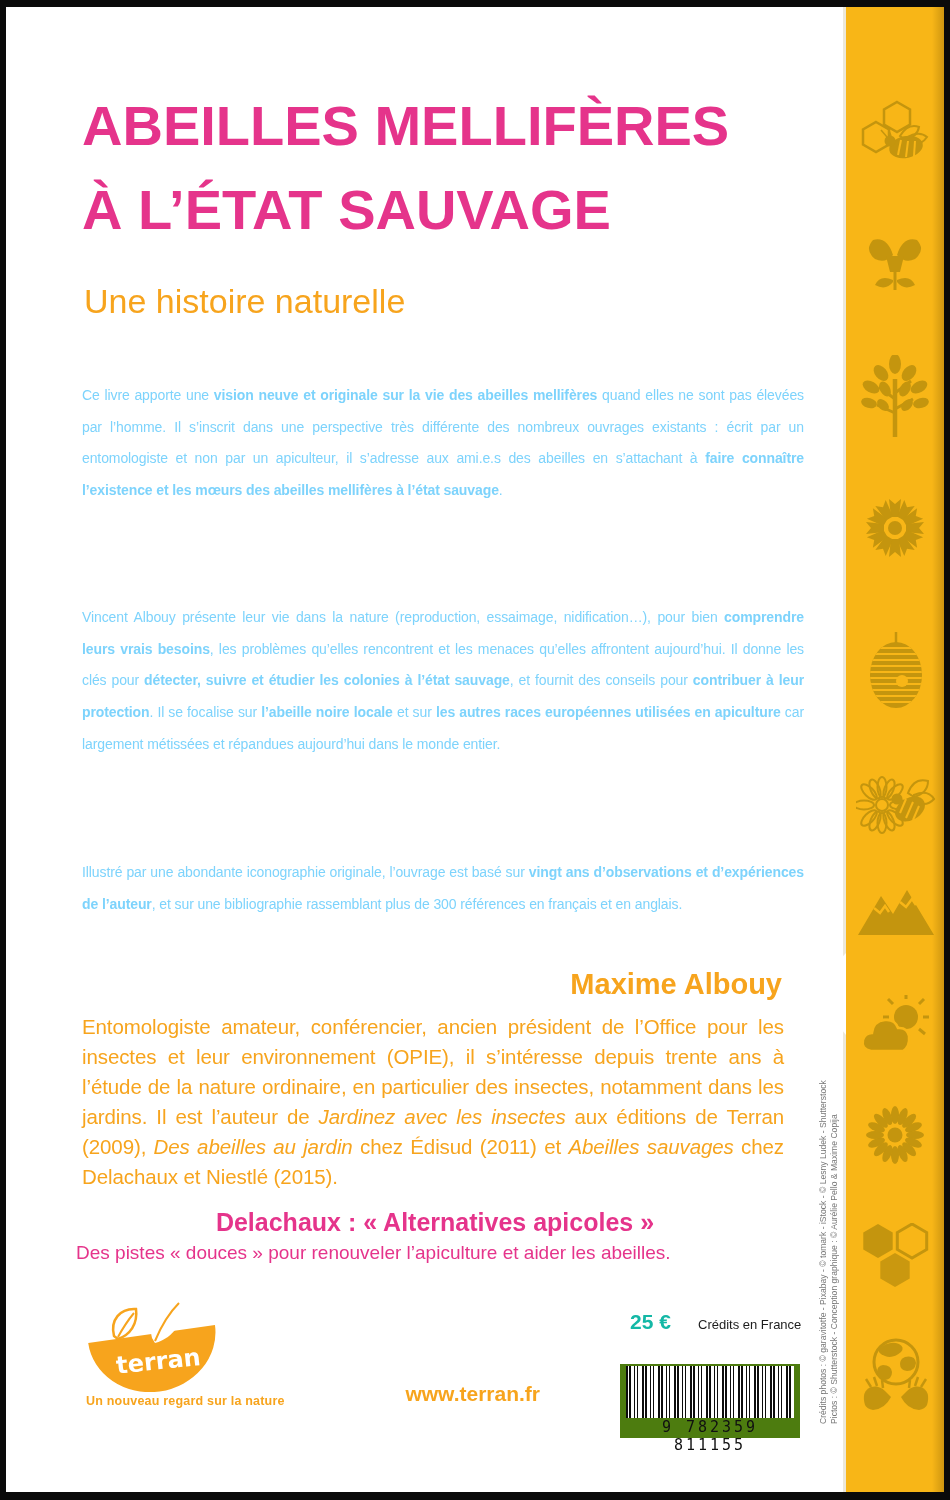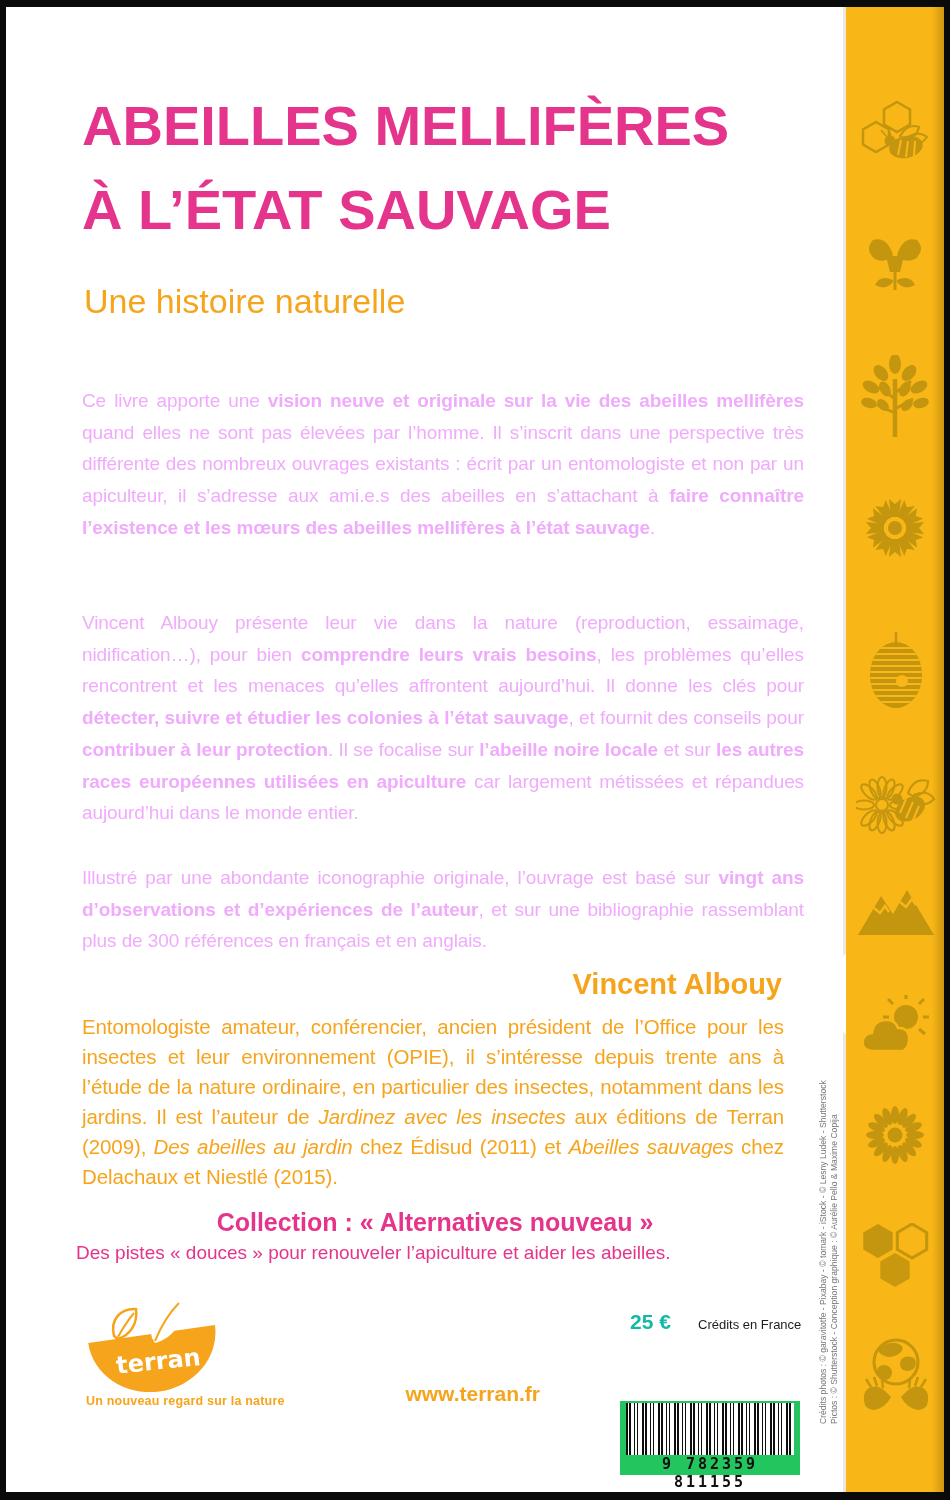--- a/index.html
+++ b/index.html
@@ -11,41 +11,41 @@
     background:linear-gradient(90deg,rgba(0,0,0,0) 0%,rgba(110,75,0,0.30) 100%);}
   #band .crease{position:absolute;left:-3px;top:0;width:3px;height:100%;background:#e9e2cf;opacity:.8;}
   .notch{position:absolute;left:804px;top:946px;width:0;height:0;
     border-top:38px solid transparent;border-bottom:44px solid transparent;border-right:36px solid #ffffff;}
   .bicon{position:absolute;}
   .b{font-weight:700;}
   .i{font-style:italic;}
   #title{position:absolute;left:82px;top:84px;width:700px;font-size:56px;line-height:84px;
     color:#e5348b;font-weight:700;letter-spacing:0px;}
   #subtitle{position:absolute;left:84px;top:282px;width:500px;font-size:34px;color:#f7a41d;font-weight:400;}
-  .para{position:absolute;left:82px;width:722px;font-size:19px;line-height:31.7px;color:#f0abfc;
+  .para{position:absolute;left:82px;width:722px;font-size:14px;line-height:31.7px;color:#7dd3fc;
     text-align:justify;letter-spacing:-0.1px;}
   #para1{top:366px;}
   #para2{top:588px;}
   #para3{top:843px;}
   #author-name{position:absolute;left:82px;top:968px;width:700px;text-align:right;
     font-size:29px;font-weight:700;color:#f7a41d;}
   #bio{position:absolute;left:82px;top:1012px;width:702px;font-size:20.5px;line-height:30px;
     color:#f7a41d;text-align:justify;letter-spacing:-0.1px;}
   #coll-title{position:absolute;left:60px;top:1208px;width:750px;text-align:center;
     font-size:25px;font-weight:700;color:#e5348b;}
   #coll-sub{position:absolute;left:76px;top:1242px;width:750px;text-align:left;
     font-size:19px;color:#e5348b;}
   #logo{position:absolute;left:82px;top:1292px;}
   #logo-tagline{position:absolute;left:86px;top:1394px;width:260px;font-size:12.5px;
     font-weight:700;color:#f7a41d;letter-spacing:.2px;}
   #website{position:absolute;left:300px;top:1382px;width:240px;text-align:right;
     font-size:21px;font-weight:700;color:#f7a41d;}
   #price{position:absolute;left:630px;top:1310px;font-size:21px;font-weight:700;color:#14b8a6;}
   #printed{position:absolute;left:698px;top:1317px;font-size:13px;color:#1d1d1d;}
-  #barcode{position:absolute;left:620px;top:1401px;width:180px;height:74px;background:#22c55e;font-weight:bold;}
+  #barcode{position:absolute;left:620px;top:1364px;width:180px;height:74px;background:#4d7c0f;}
   #barcode .bars{position:absolute;left:6px;top:2px;width:168px;height:52px;
     background:repeating-linear-gradient(90deg,#0c0c0c 0 2px,#fff 2px 3px,#0c0c0c 3px 5px,#fff 5px 8px,#0c0c0c 8px 9px,#fff 9px 11px,#0c0c0c 11px 12px,#fff 12px 16px);}
   #barcode .digits{position:absolute;left:0;top:54px;width:180px;text-align:center;
     font-family:"DejaVu Sans Mono",monospace;font-size:15px;color:#111;letter-spacing:3px;}
   #credits{position:absolute;left:818px;top:1424px;width:352px;font-size:8.6px;line-height:11px;
     color:#777;transform:rotate(-90deg);transform-origin:0 0;white-space:nowrap;}
   svg .oc{fill:#c4950e;}
   svg .ol{fill:none;stroke:#c4950e;}
   svg .yl{stroke:#f8b617;fill:none;}
 </style>
@@ -239,24 +239,24 @@
   <div id="title">
     <div>ABEILLES MELLIFÈRES</div>
     <div>À L’ÉTAT SAUVAGE</div>
   </div>
   <div id="subtitle">Une histoire naturelle</div>
 
   <p class="para" id="para1"><span>Ce livre apporte une </span><span class="b">vision neuve et originale sur la vie des abeilles mellifères</span><span> quand elles ne sont pas élevées par l’homme. Il s’inscrit dans une perspective très différente des nombreux ouvrages existants : écrit par un entomologiste et non par un apiculteur, il s’adresse aux ami.e.s des abeilles en s’attachant à </span><span class="b">faire connaître l’existence et les mœurs des abeilles mellifères à l’état sauvage</span><span>.</span></p>
   <p class="para" id="para2"><span>Vincent Albouy présente leur vie dans la nature (reproduction, essaimage, nidification…), pour bien </span><span class="b">comprendre leurs vrais besoins</span><span>, les problèmes qu’elles rencontrent et les menaces qu’elles affrontent aujourd’hui. Il donne les clés pour </span><span class="b">détecter, suivre et étudier les colonies à l’état sauvage</span><span>, et fournit des conseils pour </span><span class="b">contribuer à leur protection</span><span>. Il se focalise sur </span><span class="b">l’abeille noire locale</span><span> et sur </span><span class="b">les autres races européennes utilisées en apiculture</span><span> car largement métissées et répandues aujourd’hui dans le monde entier.</span></p>
   <p class="para" id="para3"><span>Illustré par une abondante iconographie originale, l’ouvrage est basé sur </span><span class="b">vingt ans d’observations et d’expériences de l’auteur</span><span>, et sur une bibliographie rassemblant plus de 300 références en français et en anglais.</span></p>
 
-  <div id="author-name">Vincent Albouy</div>
+  <div id="author-name">Maxime Albouy</div>
   <div id="bio"><span>Entomologiste amateur, conférencier, ancien président de l’Office pour les insectes et leur environnement (OPIE), il s’intéresse depuis trente ans à l’étude de la nature ordinaire, en particulier des insectes, notamment dans les jardins. Il est l’auteur de </span><span class="i">Jardinez avec les insectes</span><span> aux éditions de Terran (2009), </span><span class="i">Des abeilles au jardin</span><span> chez Édisud (2011) et </span><span class="i">Abeilles sauvages</span><span> chez Delachaux et Niestlé (2015).</span></div>
 
-  <div id="coll-title">Collection : « Alternatives nouveau »</div>
+  <div id="coll-title">Delachaux : « Alternatives apicoles »</div>
   <div id="coll-sub">Des pistes « douces » pour renouveler l’apiculture et aider les abeilles.</div>
 
   <svg id="logo" width="140" height="100" viewBox="0 0 140 100">
     <g transform="rotate(-8 70 45)">
       <path d="M6,42 A64,58 0 0 0 134,42 Z" fill="#f7a41d"></path>
     </g>
     <path d="M70,46 C64,20 76,2 100,5 C104,28 92,46 73,51 Z" fill="#ffffff"></path>
     <path d="M73,49 C80,32 88,20 97,11" stroke="#f7a41d" stroke-width="2" fill="none"></path>
     <path d="M32,44 C28,28 38,16 54,17 C56,32 48,43 36,47 Z" fill="#ffffff" stroke="#f7a41d" stroke-width="2.5"></path>
     <path d="M36,45 C42,34 47,27 52,21" stroke="#f7a41d" stroke-width="2" fill="none"></path>

